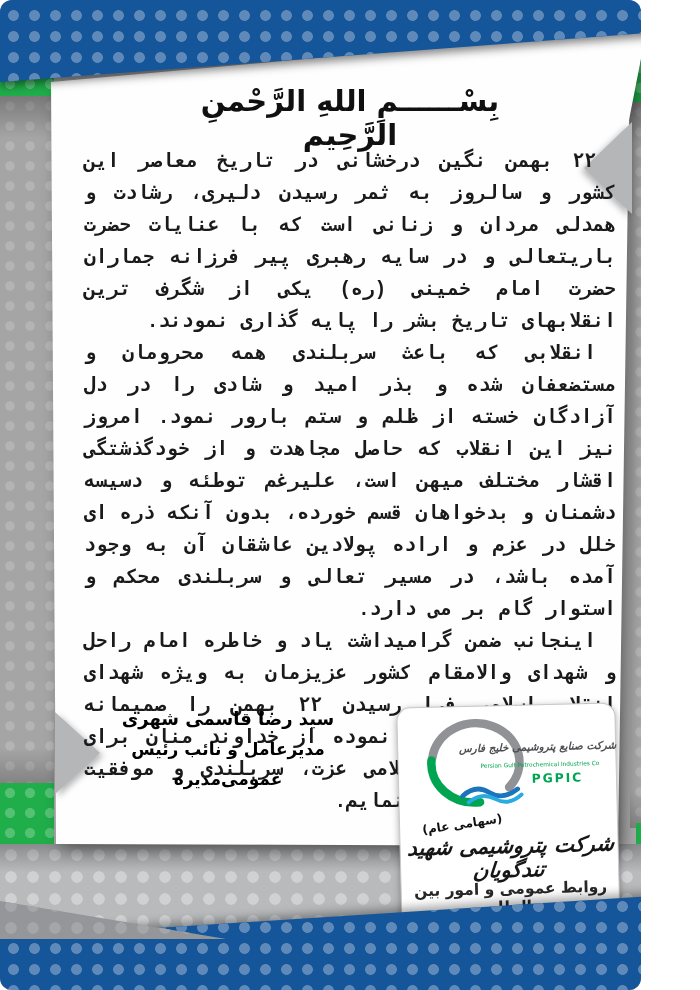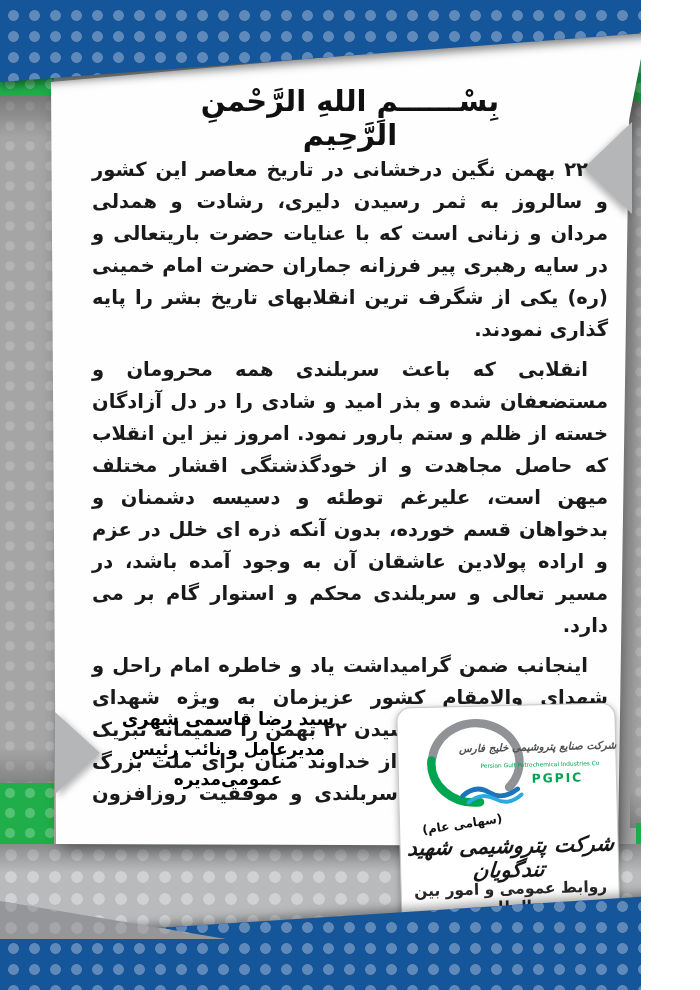--- a/index.html
+++ b/index.html
@@ -1,17 +1,17 @@
 <!DOCTYPE html>
 <html lang="fa"><head>
 <meta charset="utf-8">
 <style>
   html,body{margin:0;padding:0;}
   body{font-family:"DejaVu Sans",sans-serif;}
-  #poster{position:relative;width:641px;height:990px;overflow:hidden;background:#a9a9a9;}
+  #poster{position:relative;width:641px;height:990px;overflow:hidden;background:#a9a9a9;border-radius:12px;}
   #poster *{box-sizing:border-box;}
 
   
   .dots-blue{background-color:#15569b;
     background-image:radial-gradient(circle,#5e89b8 5px,rgba(0,0,0,0) 5.8px);
     background-size:21px 21px;background-position:3px 5px;}
   .dots-green{background-color:#1fae4a;
     background-image:radial-gradient(circle,#54c173 4.6px,rgba(0,0,0,0) 5.4px);
     background-size:20px 20px;}
   .col-gray{background-color:#a5a5a5;
@@ -65,21 +65,21 @@
 
   .gray-fold-wedge{left:0;top:895px;width:230px;height:50px;z-index:7;
     clip-path:polygon(0 6px,226px 44px,0 44px);}
 
   
   .bismillah{left:150px;top:84px;width:400px;z-index:5;text-align:center;
     font-size:29px;font-weight:bold;color:#101010;direction:rtl;}
   .letter-body{left:84px;top:146px;width:532px;z-index:5;direction:rtl;
     font-size:19.5px;line-height:32px;font-weight:bold;color:#1a1a1a;
     text-align:justify;}
-  .letter-body p{margin:8px;text-indent:20px;}
+  .letter-body p{margin:0;text-indent:20px;font-family:Liberation Mono, monospace;}
   .signature{left:100px;top:704px;width:256px;z-index:5;direction:rtl;text-align:center;
     font-weight:bold;color:#000000;line-height:30px;}
   .signature .sig-name{font-size:18px;}
   .signature .sig-title{font-size:17px;}
 
   
   .logo-card{left:399px;top:705px;width:219px;height:234px;z-index:5;background:#ffffff;
     border:1px solid #c9c9c9;border-radius:14px;transform:rotate(-1.4deg);
     box-shadow:0 2px 7px rgba(0,0,0,.35);}
   .logo-svg{position:absolute;left:14px;top:6px;width:190px;height:102px;overflow:visible;}

